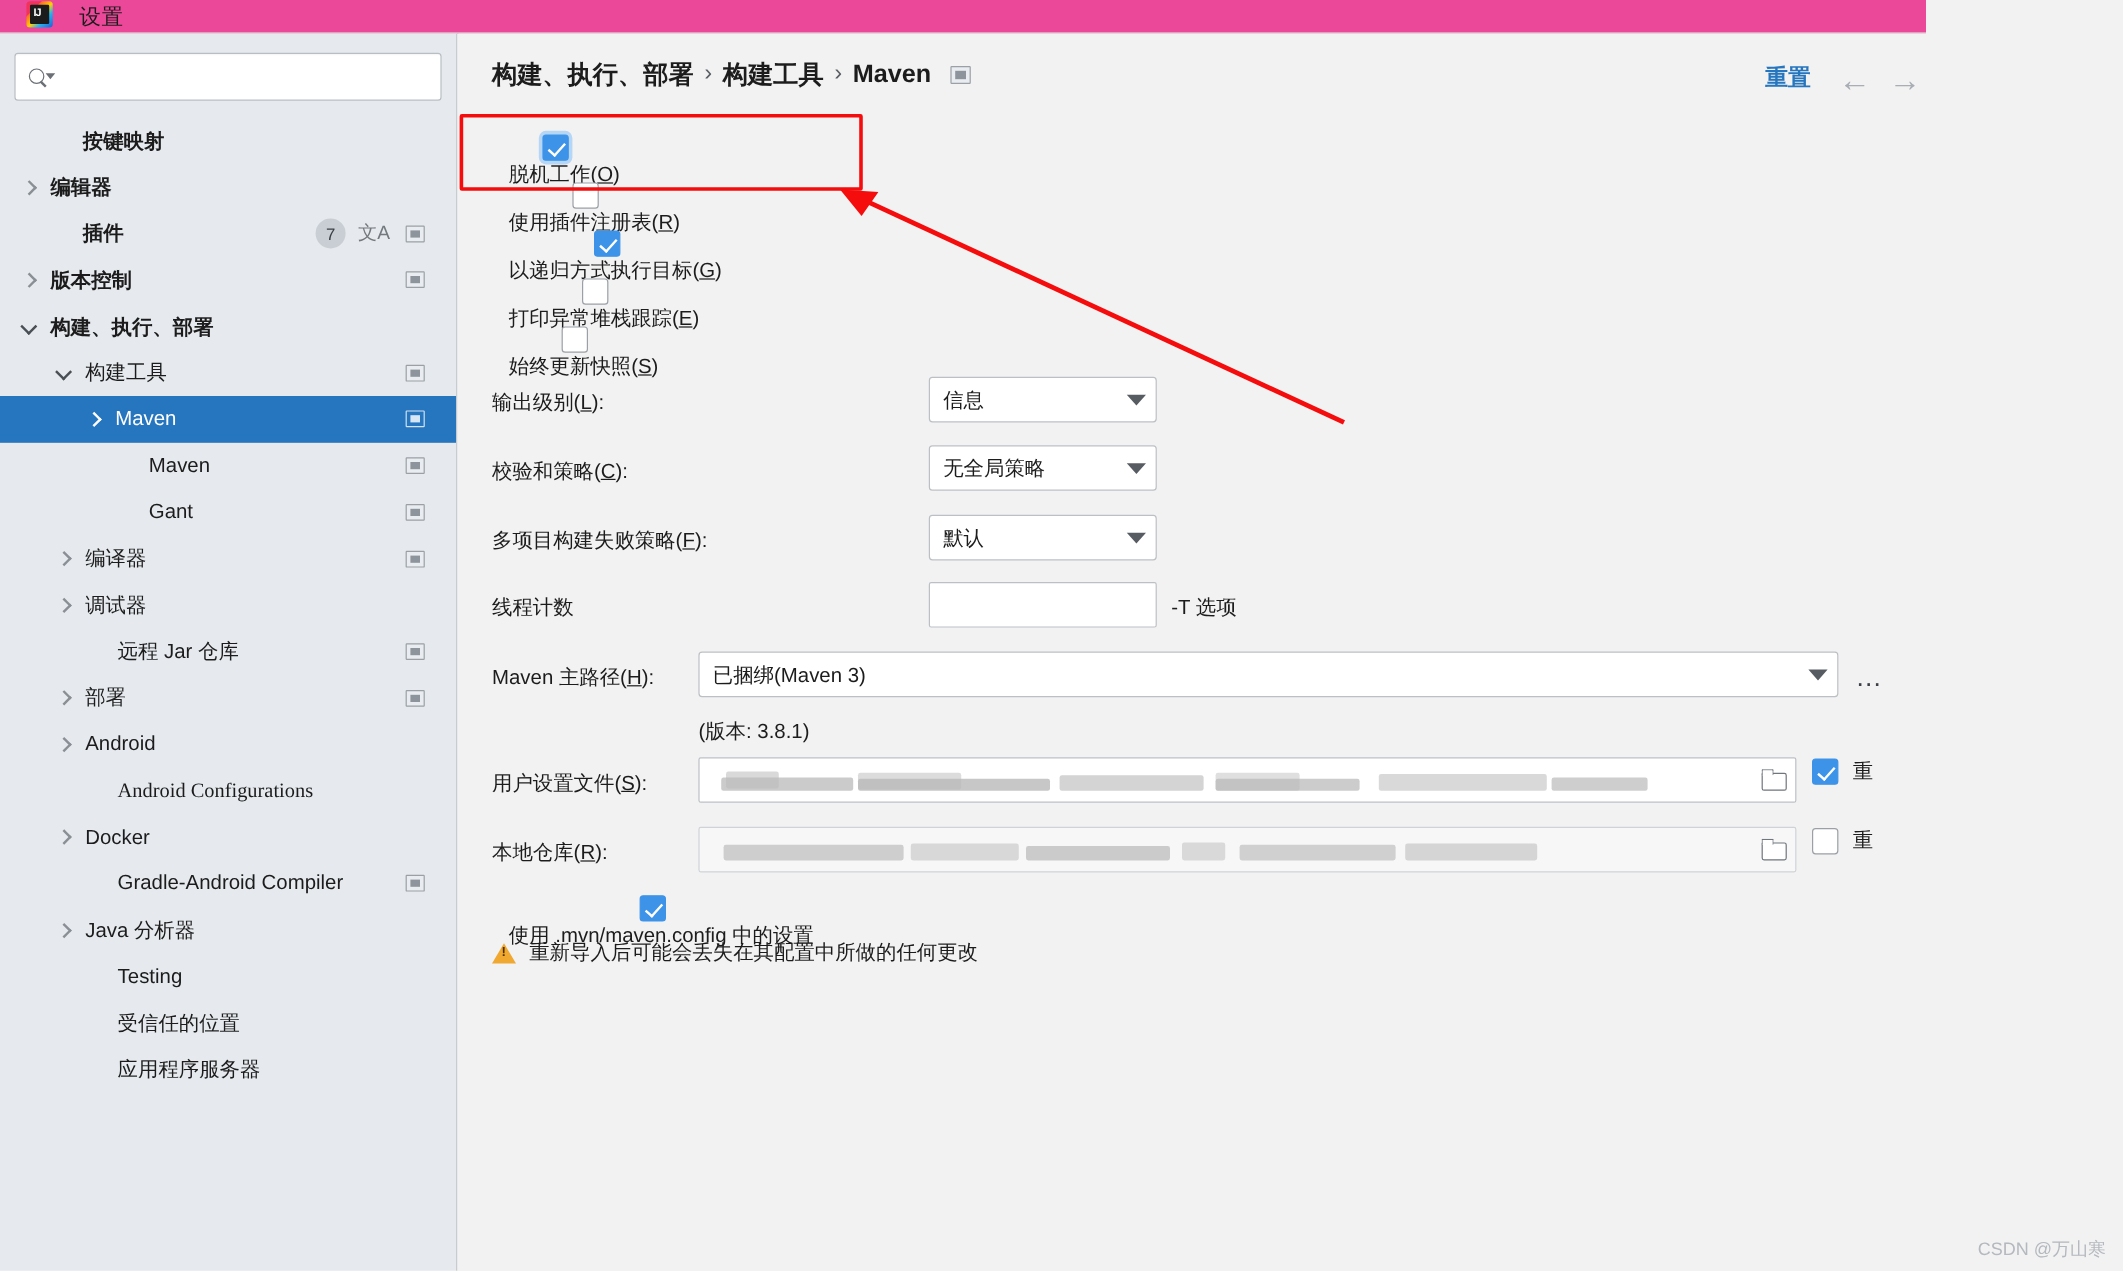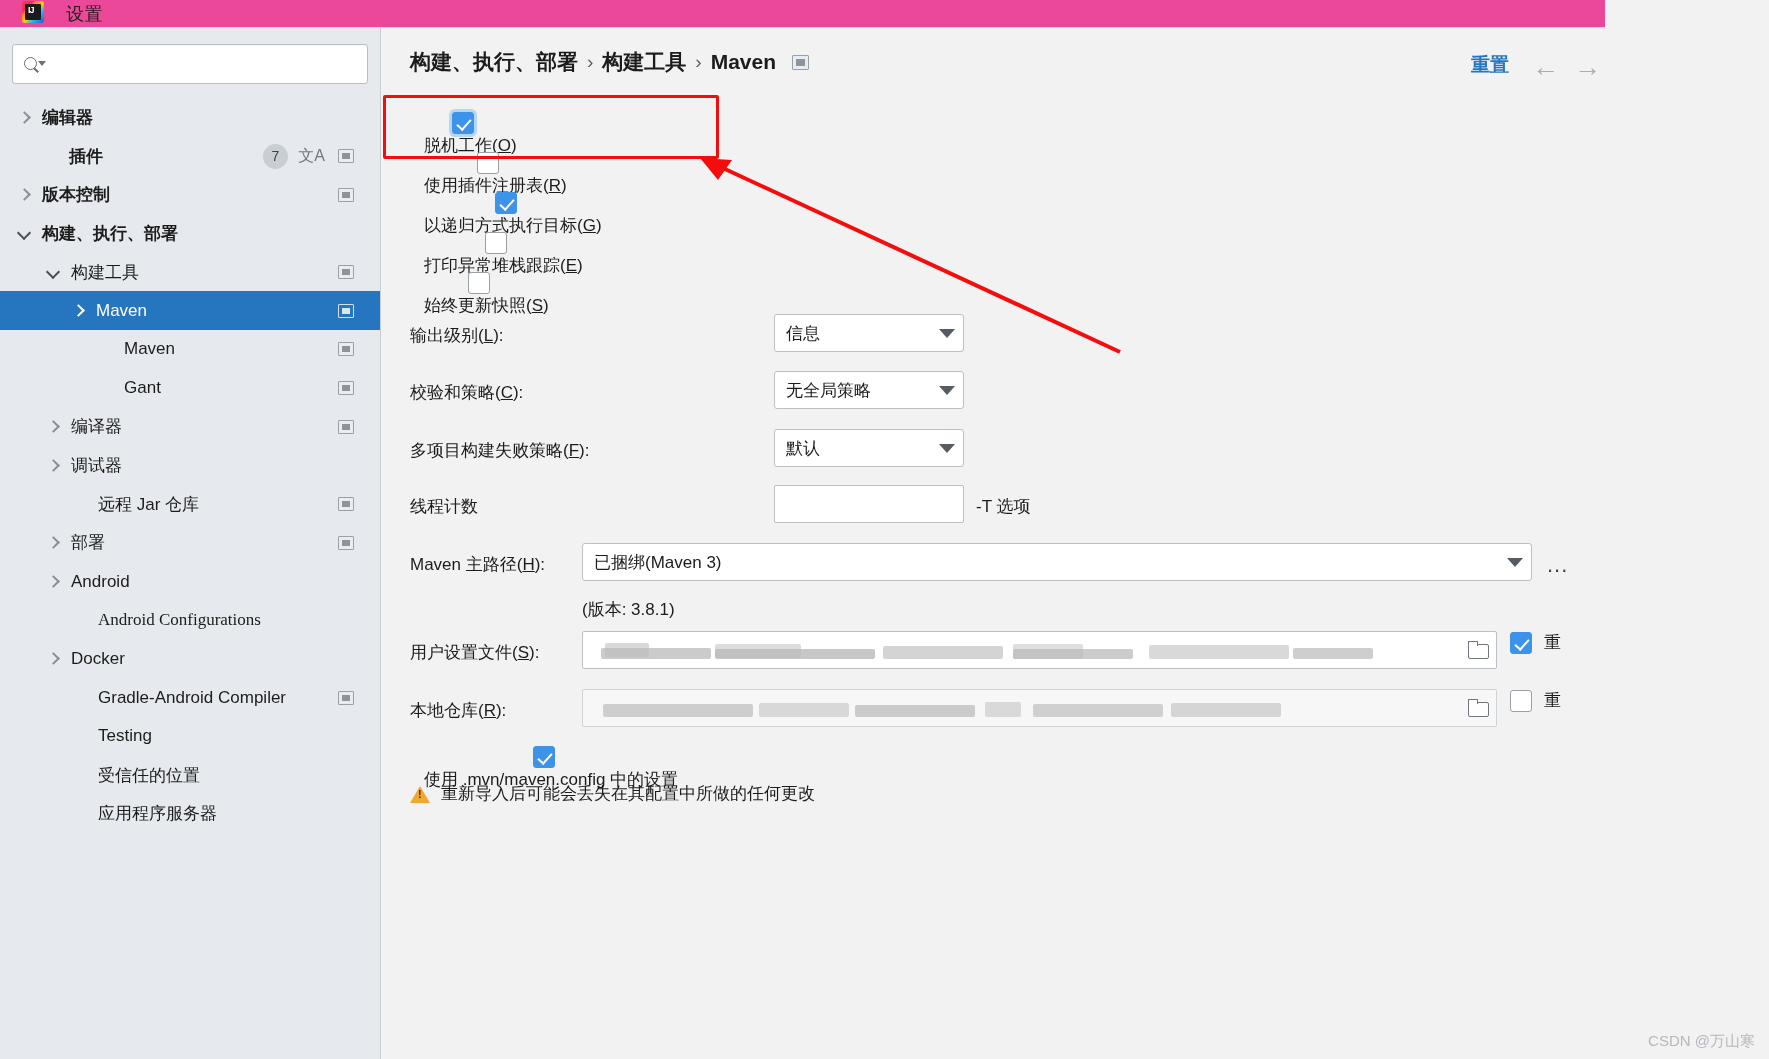--- a/index.html
+++ b/index.html
@@ -251,20 +251,24 @@
         <span class="search-icon">
           <span class="ring"></span>
             <span class="handle"></span>
             <span class="caret"></span>
         </span>
         <input class="search-input" type="text" placeholder="" style="">
       </div>
     </div>
     <div class="tree" id="tree">
         <div class="tree-item bold">
+          <span class="arrow" style="margin-left: 45px;"></span>
+          <span class="label" style="margin-left: 11px;">按键映射</span>
+        </div>
+        <div class="tree-item bold">
           <span class="arrow right" style="margin-left: 18px;"></span>
           <span class="label" style="margin-left: 11px;">编辑器</span>
         </div>
         <div class="tree-item bold">
           <span class="arrow" style="margin-left: 45px;"></span>
           <span class="label" style="margin-left: 11px;">插件</span>
           <span class="badge">7</span>
           <span class="lang-icon" style="font-size: 16px;">文A</span>
           <span class="chip"></span>
         </div>
@@ -325,20 +329,24 @@
           <span class="label" style="margin-left: 11px; font-family: Liberation Serif, serif;">Android Configurations</span>
         </div>
         <div class="tree-item">
           <span class="arrow right" style="margin-left: 47px;"></span>
           <span class="label" style="margin-left: 11px;">Docker</span>
         </div>
         <div class="tree-item">
           <span class="arrow" style="margin-left: 74px;"></span>
           <span class="label" style="margin-left: 11px;">Gradle-Android Compiler</span>
           <span class="chip"></span>
+        </div>
+        <div class="tree-item">
+          <span class="arrow right" style="margin-left: 47px;"></span>
+          <span class="label" style="margin-left: 11px;">Java 分析器</span>
         </div>
         <div class="tree-item">
           <span class="arrow" style="margin-left: 74px;"></span>
           <span class="label" style="margin-left: 11px;">Testing</span>
         </div>
         <div class="tree-item">
           <span class="arrow" style="margin-left: 74px;"></span>
           <span class="label" style="margin-left: 11px;">受信任的位置</span>
         </div>
         <div class="tree-item">

